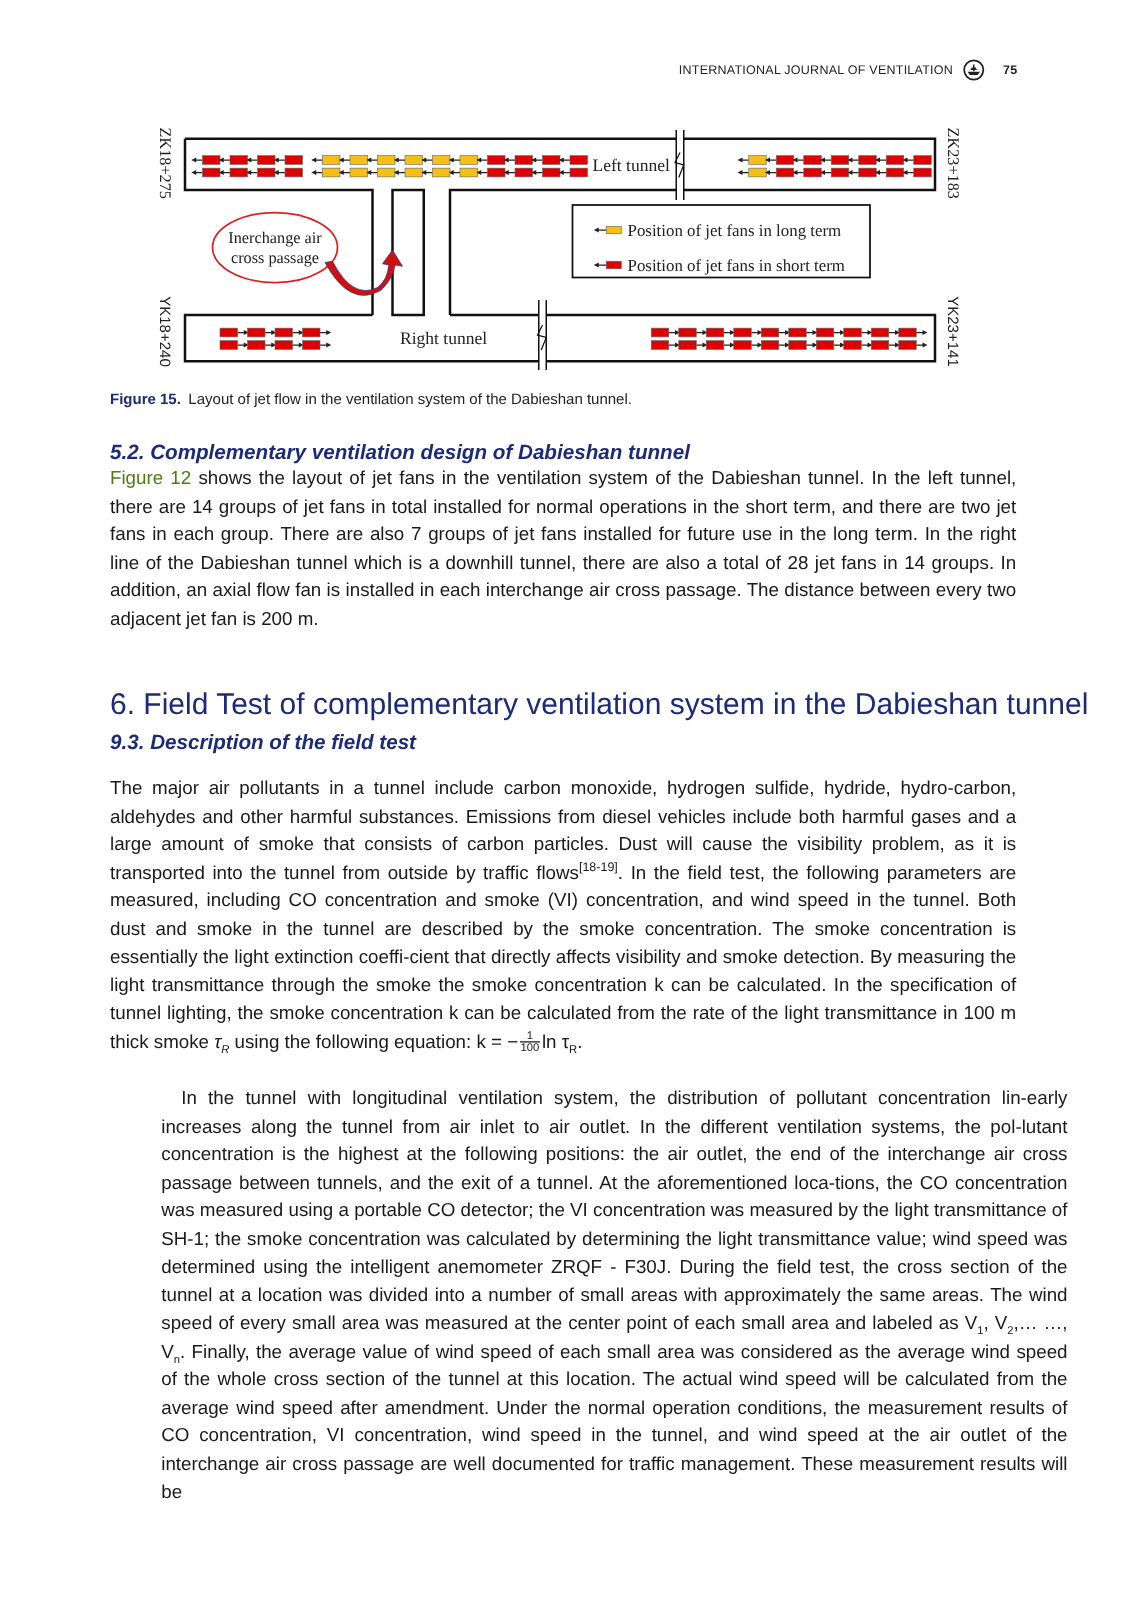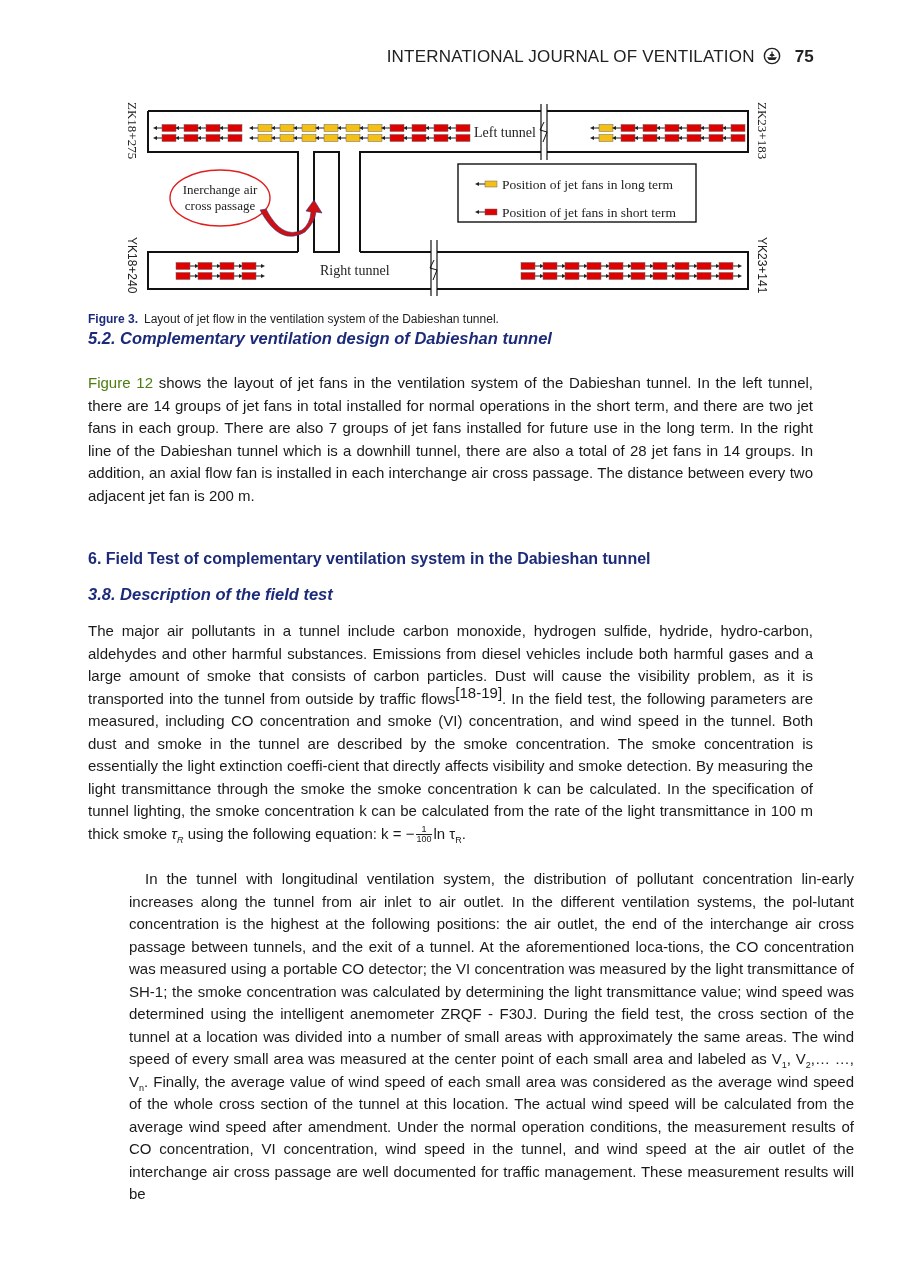--- a/index.html
+++ b/index.html
@@ -1,28 +1,28 @@
 <!DOCTYPE html>
 <html><head>
 <meta charset="utf-8">
 <style>
   html, body { margin:0; padding:0; background:#fff; }
   body { width:900px; height:1282px; position:relative; overflow:hidden; font-family:"Liberation Sans", sans-serif; color:#1a1a1a; }
-  .header { position:absolute; top:47px; right:86px; font-size:17px; letter-spacing:0.2px; display:flex; align-items:flex-start; gap:8px; color:#222; }
+  .header { position:absolute; top:47px; right:86px; font-size:10px; letter-spacing:0.2px; display:flex; align-items:center; gap:8px; color:#222; }
   .header .logo { width:18px; height:18px; }
   .header .pnum { margin-left:6px;font-weight:bold; }
   .figure { position:absolute; left:120px; top:92px; width:680px; height:210px; }
   .caption { position:absolute; left:88px; top:312px; font-size:12px; color:#222; }
   .caption .lbl { color:#1c2a7a; font-weight:bold; margin-right:6px; }
   .h2 { position:absolute; left:88px; font-size:16.5px; font-weight:bold; color:#1c2a7a; font-style:italic; }
-  .h1 { position:absolute; left:88px; font-size:16px; font-weight:bold; color:#1c2a7a; }
+  .h1 { position:absolute; left:88px; font-size:24px; font-weight:normal; color:#1c2a7a; }
   .para { position:absolute; left:88px; width:725px; font-size:15px; line-height:22.5px; text-align:justify; color:#1a1a1a; }
   .para .link { color:#4d7c0f; }
   .indent { text-indent:16px; }
-  sup { font-size:15px; line-height:0; }
+  sup { font-size:10px; line-height:0; }
   sub { font-size:9px; line-height:0; }
   .frac { display:inline-block; vertical-align:middle; font-size:9px; text-align:center; line-height:9px; margin:0 2px; }
   .frac span { display:block; }
   .frac .num { border-bottom:1px solid #1a1a1a; }
 </style>
 </head>
 <body>
 
 <div class="header">
   <span>INTERNATIONAL JOURNAL OF VENTILATION</span>
@@ -442,30 +442,30 @@
         <g>
           <line x1="613" x2="620" y1="184" y2="184" stroke="#222" stroke-width="1"></line>
           <path d="M622 184 L618 182 L618 186 Z" fill="#222"></path>
           <rect x="599" y="180.5" width="14" height="7" fill="#e00000" stroke="#666" stroke-width="0.5"></rect>
         </g>
       </g>
   </svg>
 </div>
 
 <div class="caption">
-  <span class="lbl">Figure 3.</span><span>Layout of jet flow in the ventilation system of the Dabieshan tunnel.</span>
-</div>
-
-<div class="h2" style="top:329px;">5.2. Complementary ventilation design of Dabieshan tunnel</div>
+  <span class="lbl">Figure 15.</span><span>Layout of jet flow in the ventilation system of the Dabieshan tunnel.</span>
+</div>
+
+<div class="h2" style="top:353px;">5.2. Complementary ventilation design of Dabieshan tunnel</div>
 <div class="para" style="top:372px;">
   <span class="link">Figure 12</span><span> shows the layout of jet fans in the ventilation system of the Dabieshan tunnel. In the left tunnel, there are 14 groups of jet fans in total installed for normal operations in the short term, and there are two jet fans in each group. There are also 7 groups of jet fans installed for future use in the long term. In the right line of the Dabieshan tunnel which is a downhill tunnel, there are also a total of 28 jet fans in 14 groups. In addition, an axial flow fan is installed in each interchange air cross passage. The distance between every two adjacent jet fan is 200 m.</span>
 </div>
 
 <div class="h1" style="top:550px;">6. Field Test of complementary ventilation system in the Dabieshan tunnel</div>
-<div class="h2" style="top:585px;">3.8. Description of the field test</div>
+<div class="h2" style="top:585px;">9.3. Description of the field test</div>
 
 <div class="para" style="top:620px;">
   <span>The major air pollutants in a tunnel include carbon monoxide, hydrogen sulfide, hydride, hydro-carbon, aldehydes and other harmful substances. Emissions from diesel vehicles include both harmful gases and a large amount of smoke that consists of carbon particles. Dust will cause the visibility problem, as it is transported into the tunnel from outside by traffic flows</span><sup>[18-19]</sup><span>. In the field test, the following parameters are measured, including CO concentration and smoke (VI) concentration, and wind speed in the tunnel. Both dust and smoke in the tunnel are described by the smoke concentration. The smoke concentration is essentially the light extinction coeffi-cient that directly affects visibility and smoke detection. By measuring the light transmittance through the smoke the smoke concentration k can be calculated. In the specification of tunnel lighting, the smoke concentration k can be calculated from the rate of the light transmittance in 100 m thick smoke </span><i>τ</i><sub><i>R</i></sub><span> using the following equation: k = −</span><span class="frac"><span class="num">1</span><span>100</span></span><span>ln τ</span><sub>R</sub><span>.</span>
 </div>
 
 <div class="para indent" style="top:868px;margin-left:41px;">
   <span>In the tunnel with longitudinal ventilation system, the distribution of pollutant concentration lin-early increases along the tunnel from air inlet to air outlet. In the different ventilation systems, the pol-lutant concentration is the highest at the following positions: the air outlet, the end of the interchange air cross passage between tunnels, and the exit of a tunnel. At the aforementioned loca-tions, the CO concentration was measured using a portable CO detector; the VI concentration was measured by the light transmittance of SH-1; the smoke concentration was calculated by determining the light transmittance value; wind speed was determined using the intelligent anemometer ZRQF - F30J. During the field test, the cross section of the tunnel at a location was divided into a number of small areas with approximately the same areas. The wind speed of every small area was measured at the center point of each small area and labeled as V</span><sub>1</sub><span>, V</span><sub>2</sub><span>,… …, V</span><sub>n</sub><span>. Finally, the average value of wind speed of each small area was considered as the average wind speed of the whole cross section of the tunnel at this location. The actual wind speed will be calculated from the average wind speed after amendment. Under the normal operation conditions, the measurement results of CO concentration, VI concentration, wind speed in the tunnel, and wind speed at the air outlet of the interchange air cross passage are well documented for traffic management. These measurement results will be</span>
 </div>
 
 </body></html>

